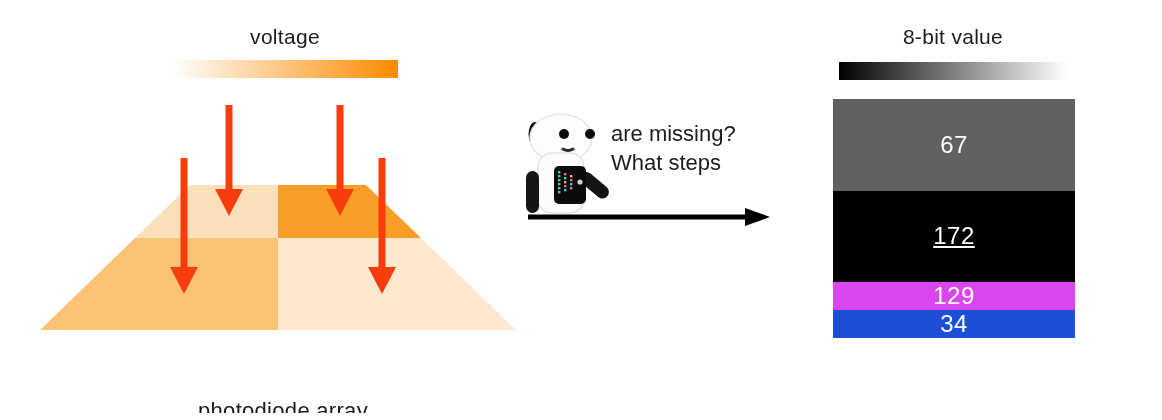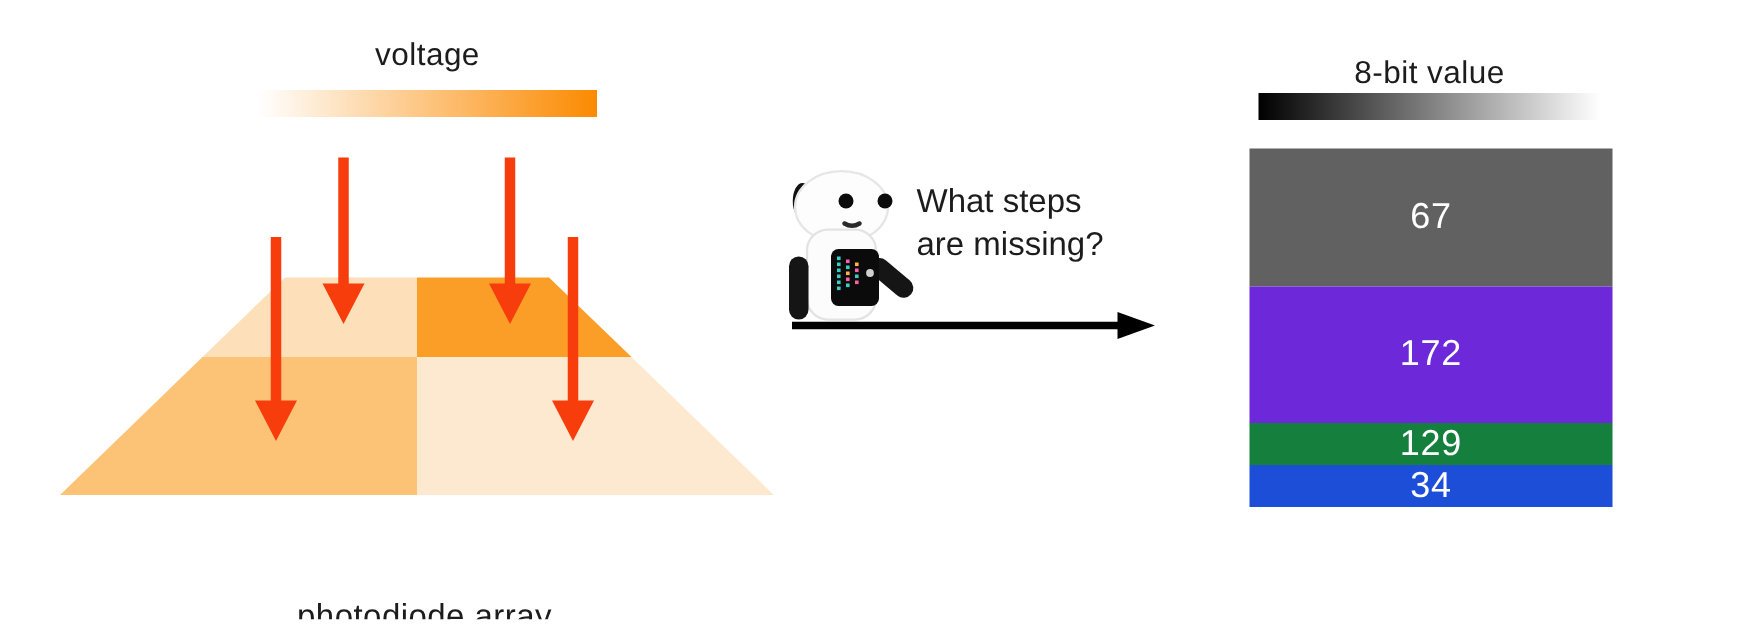--- a/index.html
+++ b/index.html
@@ -92,28 +92,28 @@
         <circle cx="60" cy="77" r="2.6" fill="#cfcfcf"></circle>
       </g>
     </g>
     <g fill="#000" stroke="#000">
       <line x1="8" y1="112" x2="226" y2="112" stroke-width="5"></line>
       <polygon points="225,103 225,121 250,112" stroke="none"></polygon>
     </g>
   </svg>
 
   <div class="question">
+    <div>are missing?</div>
     <div>What steps</div>
-    <div>are missing?</div>
   </div>
 
-  <div class="cap" style="left:839px; top:25px; width:228px;margin-top:12px;">8-bit value</div>
+  <div class="cap" style="left:839px; top:25px; width:228px;">8-bit value</div>
   <div class="colorbar bit-bar"></div>
 
   <div class="pixel-grid">
     <div class="pixel" style="background: rgb(97, 97, 97);">67</div>
-    <div class="pixel" style="background: #6d28d9;">172</div>
-    <div class="pixel" style="background: #15803d;">129</div>
+    <div class="pixel" style="background: #000000; text-decoration: underline;">172</div>
+    <div class="pixel" style="background: #d946ef;">129</div>
     <div class="pixel" style="background: #1d4ed8;">34</div>
   </div>
 
 
 </div>
 
 </body></html>

